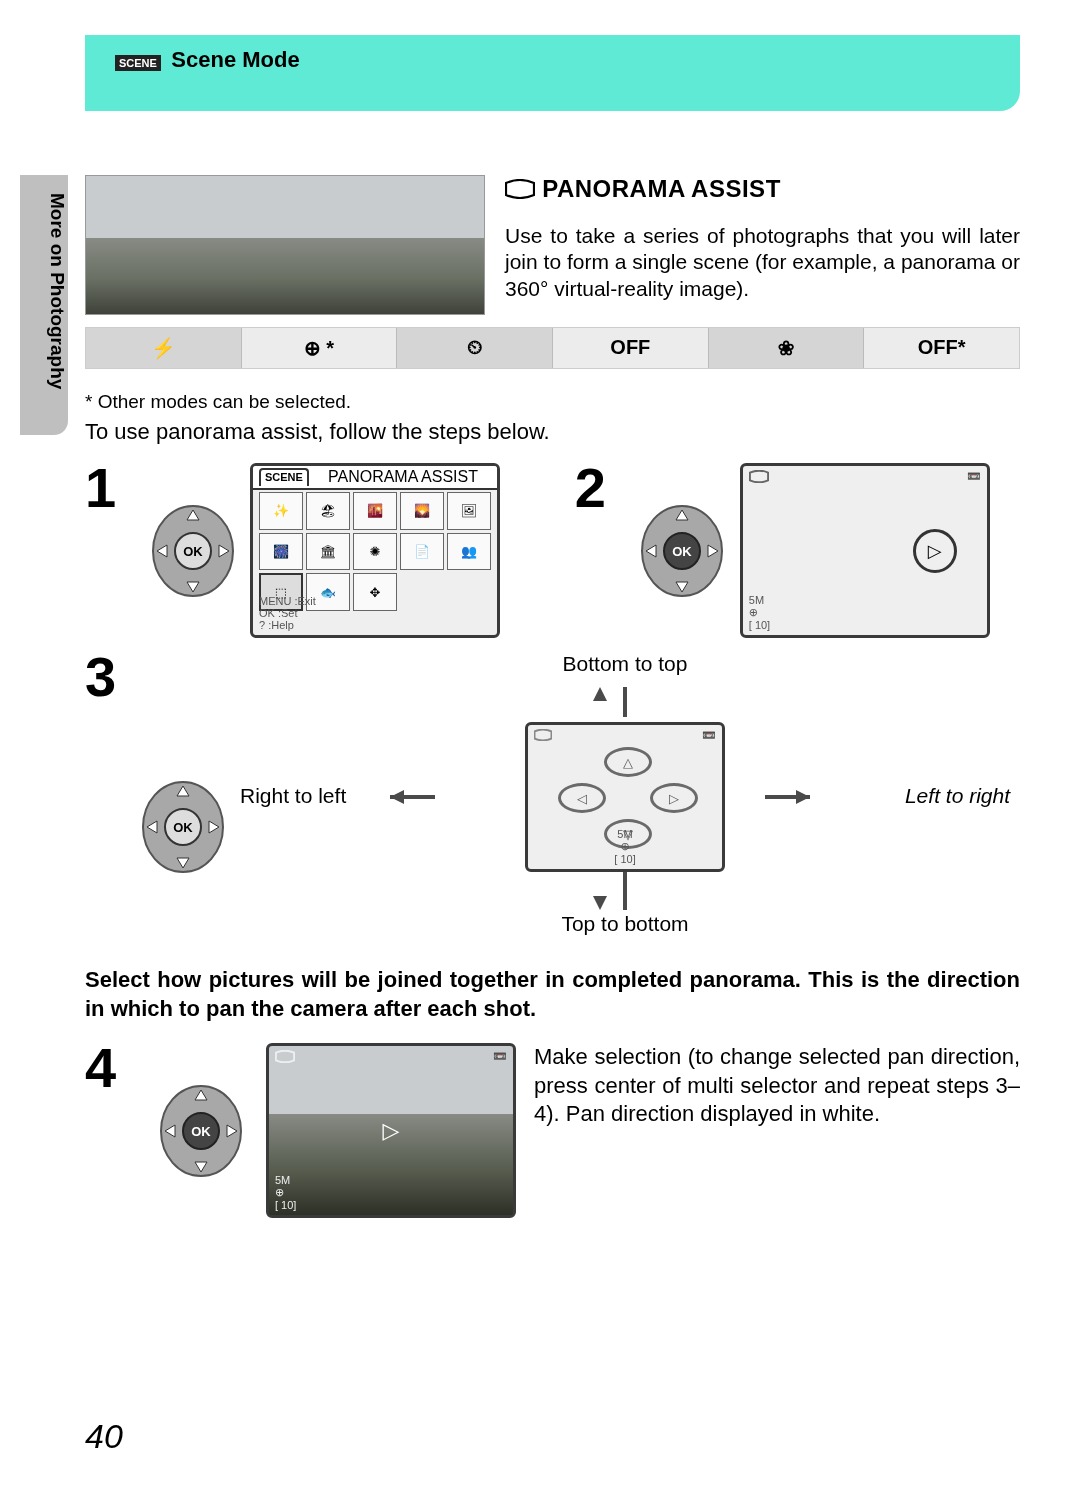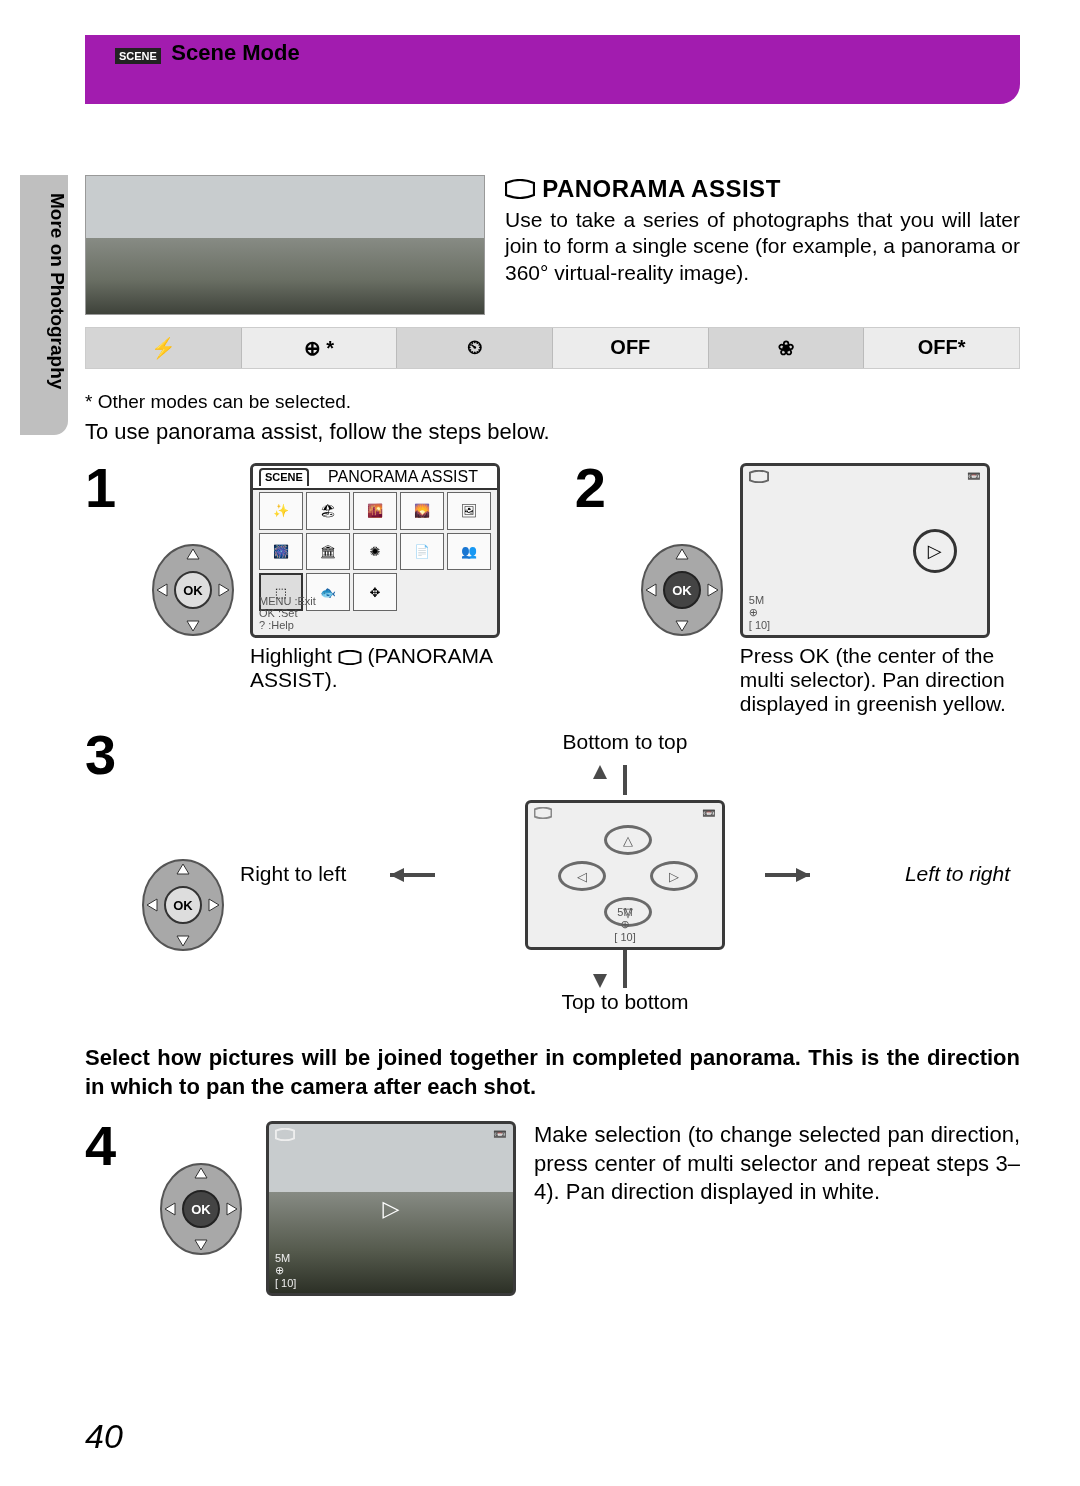--- a/index.html
+++ b/index.html
@@ -7,23 +7,23 @@
     font-family: "Helvetica Neue", Arial, sans-serif;
     background: #fff;
     width: 1080px;
     height: 1486px;
     position: relative;
     color: #000;
   }
   .header-bar {
     position: absolute;
     top: 35px; left: 85px; right: 60px;
-    background: #a21caf;
+    background: #5eead4;
     border-radius: 0 0 20px 0;
-    padding: 5px 30px 38px 30px;
+    padding: 12px 30px 38px 30px;
   }
   .header-label {
     font-weight: bold;
     font-size: 22px;
   }
   .header-badge {
     display: inline-block;
     background: #222;
     color: #fff;
     font-size: 11px;
@@ -54,21 +54,21 @@
   }
   .intro-block { display: flex; gap: 0; }
   .intro-img-box {
     width: 400px; height: 140px;
     background: linear-gradient(180deg,#c8ccce 0%, #c8ccce 45%, #878b84 45%, #6a6f64 75%, #3e423a 100%);
     border: 1px solid #999;
     position: relative;
   }
   .intro-text { flex: 1; padding-left: 20px; }
   .feature-title { font-weight: bold; font-size: 24px; letter-spacing: 0.5px; }
-  .feature-desc { font-size: 21px; text-align: justify; margin-top: 4px; line-height: 1.25; }
+  .feature-desc { font-size: 21px; text-align: justify; margin-top: 20px; line-height: 1.25; }
   .settings-row {
     display: flex;
     margin-top: 12px;
     border: 1px solid #ccc;
   }
   .settings-row > div {
     flex: 1 1 0;
     text-align: center;
     font-weight: bold;
     font-size: 20px;
@@ -232,27 +232,20 @@
                 <div class="cell">✥</div>
                 <div class="cell" style="border:none;background:none"></div>
                 <div class="cell" style="border:none;background:none"></div>
             </div>
             <div class="bar-bottom">
               <span>MENU :Exit</span>
               <span>OK :Set</span>
               <span>? :Help</span>
             </div>
           </div>
-          <div class="step-caption">
-            <span>Highlight </span>
-            <svg width="24" height="15" viewBox="0 0 30 20" style="vertical-align:-2px">
-                <path d="M1 4 Q15 -2 29 4 L29 16 Q15 22 1 16 Z" fill="none" stroke="#000" stroke-width="2.5"></path>
-              </svg>
-            <span> (PANORAMA ASSIST).</span>
-          </div>
         </div>
       </div>
 
       <div class="step-col">
         <div class="step-num">2</div>
         <div class="selector-pad" style="align-self:center">
           <svg class="ms" viewBox="0 0 90 100">
             <ellipse cx="45" cy="50" rx="40" ry="45" fill="#a8a8a8" stroke="#555" stroke-width="2"></ellipse>
             <circle cx="45" cy="50" r="18" fill="#444" stroke="#222" stroke-width="2"></circle>
             <text x="45" y="55" text-anchor="middle" font-size="13" font-weight="bold" fill="#fff">OK</text>
@@ -272,21 +265,20 @@
             </div>
             <div class="play-circle">
               <span style="font-size:18px">▷</span>
             </div>
             <div class="bar-bottom">
               <span>5M</span>
               <span>⊕</span>
               <span>[  10]</span>
             </div>
           </div>
-          <div class="step-caption center" style="text-align:left">Press OK (the center of the multi selector). Pan direction displayed in greenish yellow.</div>
         </div>
       </div>
     </div>
 
     <div class="step-row" style="align-items:flex-start;">
       <div class="step-num">3</div>
       <div class="selector-pad" style="align-self:center;margin-top:50px">
         <svg class="ms" viewBox="0 0 90 100">
           <ellipse cx="45" cy="50" rx="40" ry="45" fill="#a8a8a8" stroke="#555" stroke-width="2"></ellipse>
           <circle cx="45" cy="50" r="18" fill="#ddd" stroke="#333" stroke-width="2"></circle>

